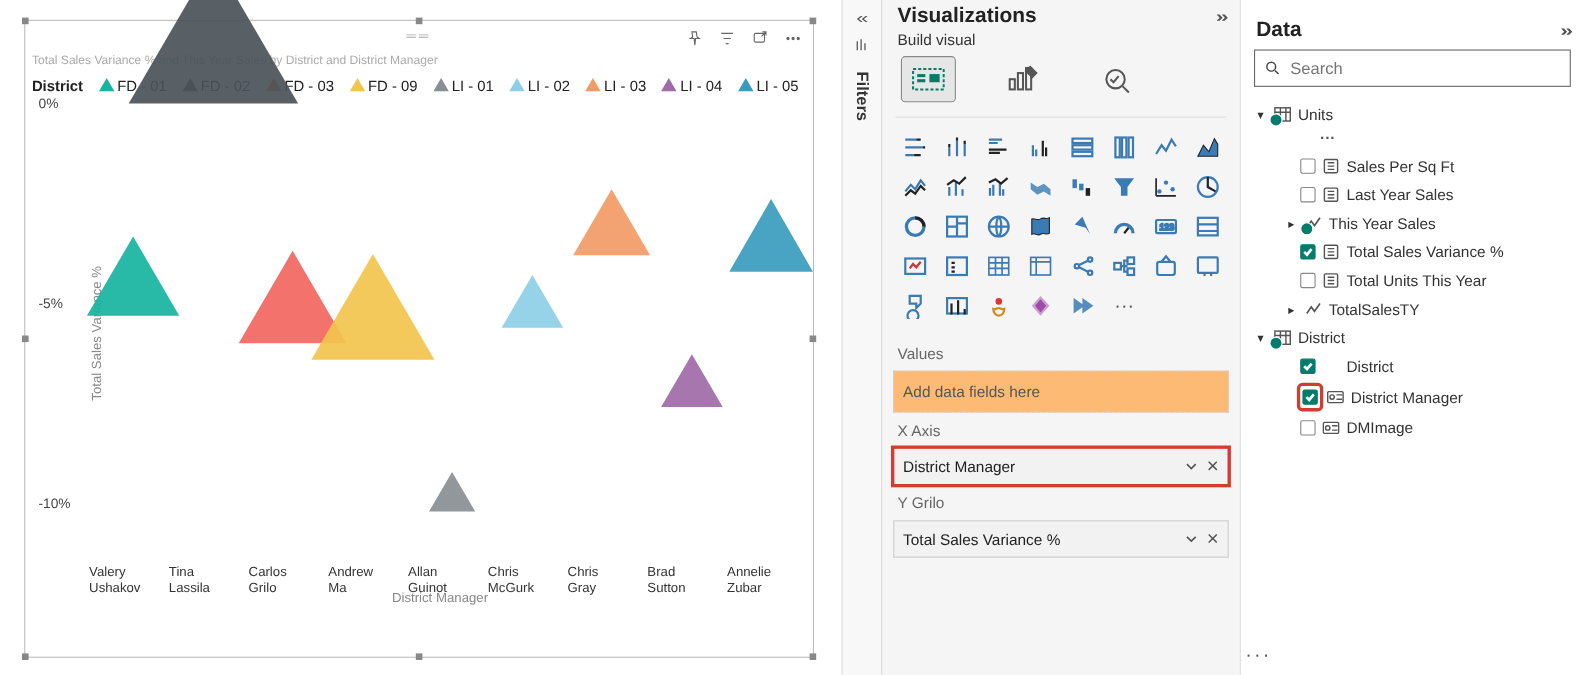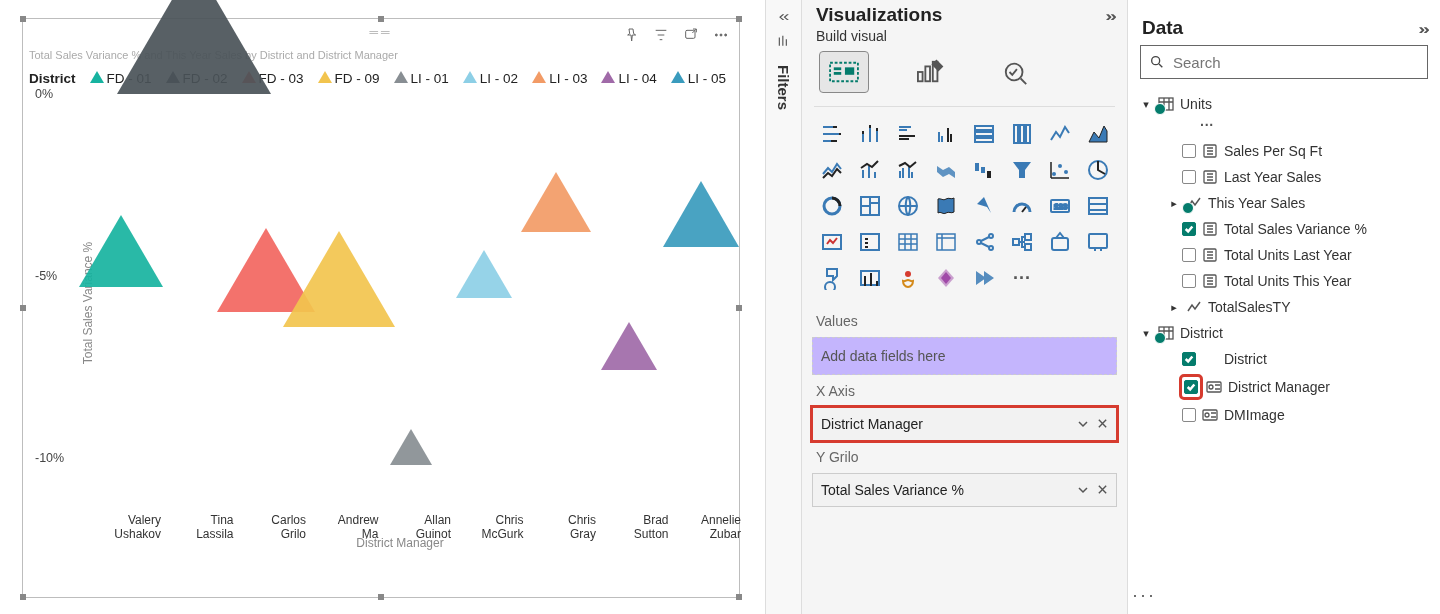--- a/index.html
+++ b/index.html
@@ -19,48 +19,48 @@
   .chart-title { padding: 30px 0 10px 6px; color:#aaa; font-size:11px; }
   .legend { padding: 0 0 8px 6px; display:flex; gap:14px; align-items:center; font-size:13.5px; }
   .legend .lbl { font-weight:600; color:#222; }
   .legend .item { display:flex; align-items:flex-start; gap:3px; white-space:nowrap; color:#222;}
   .legend .tri { width:0;height:0; border-left:7px solid transparent; border-right:7px solid transparent; border-bottom:12px solid var(--c); }
 
   .plot { position:relative; margin: 0 10px 0 48px; height: 418px; }
   .y-axis-title { position:absolute; left:-44px; top:50%; transform: translateY(-50%) rotate(-90deg); color:#888; font-size:12px; white-space:nowrap;}
   .y-tick { position:absolute; left:-36px; font-size:12.5px; color:#444; transform:translateY(-50%); }
   .x-axis-title { position:absolute; bottom:-38px; left:50%; transform:translateX(-50%); color:#888; font-size:12px;}
-  .x-label { position:absolute; bottom:-30px; width:80px; text-align:right; font-size:12px; color:#333; transform:translateX(-50%); line-height:1.15;}
+  .x-label { position:absolute; bottom:-30px; width:80px; text-align:left; font-size:12px; color:#333; transform:translateX(-50%); line-height:1.15;}
   .marker { position:absolute; width:0; height:0; transform:translate(-50%,-100%); }
 
   
   .filters-pane { width: 36px; border-left:1px solid #ddd; background:#f8f8f8; display:flex; flex-direction:column; align-items:center; padding-top:8px;}
   .filters-pane .arrow { font-size:14px; color:#555; margin-bottom:10px; transform:scaleX(1.4);}
   .filters-pane .bars { margin-bottom:14px;}
   .filters-pane .bars svg{width:14px;height:14px;stroke:#555;stroke-width:2;fill:none;}
   .filters-pane .rot { writing-mode: vertical-rl; transform:none; font-weight:600; color:#333; font-size:15px;}
 
   
   .viz-pane { width: 326px; border-left:1px solid #ddd; background:#f5f5f5; display:flex; flex-direction:column;}
   .pane-header { display:flex; justify-content:space-between; align-items:center; padding:4px 12px 0 14px; font-size:19px; font-weight:600; color:#222;}
   .pane-header .chv{font-size:15px; color:#555; transform:scaleX(1.4);}
   .build-label { padding:2px 14px 4px; font-size:14px; color:#333;}
   .mode-row { display:flex; gap:38px; padding:4px 18px 14px;}
   .mode-btn { width:48px; height:40px; display:flex; align-items:center; justify-content:center; border-radius:3px;}
   .mode-btn.sel { outline:1px solid #888; background:#e6e6e6;}
   .mode-btn svg{width:30px;height:26px;}
   .mode-divider{height:1px;background:#ddd;margin:0 12px;}
   .viz-grid { display:grid; grid-template-columns:repeat(8,1fr); gap:10px 10px; padding:14px 16px 6px;}
-  .viz-grid .vi { width:28px; height:26px; display:flex; align-items:center; justify-content:center;font-weight:bold;}
+  .viz-grid .vi { width:28px; height:26px; display:flex; align-items:center; justify-content:center;}
   .viz-grid .vi svg{width:26px;height:24px;}
   .viz-grid .dots{font-size:18px;color:#555;line-height:0.6;}
 
   .well-group{padding:8px 10px 0;}
   .well-title{color:#666;font-size:14px;padding:8px 4px 8px;}
-  .well{border:1px dashed #ccc;background:#c4b5fd;padding:10px 8px;font-size:14px;color:#555;}
+  .well{border:1px dashed #ccc;background:#fdba74;padding:10px 8px;font-size:14px;color:#555;}
   .well.filled{border:1px solid #ccc;background:#f2f2f2;display:flex;align-items:center;justify-content:space-between;padding:8px 8px;color:#222;}
   .well.filled.highlight{outline:3px solid #d63b2f; outline-offset:-1px;}
   .well.filled .acts{display:flex;gap:8px;}
   .well.filled .chv-sm{width:12px;height:12px;}
   .well.filled .x-sm{width:11px;height:11px;}
 
   
   .data-pane { flex:1; border-left:1px solid #ddd; background:#fff; padding:0 12px; position:relative;}
   .search-wrap{display:flex;align-items:center;border:1px solid #666;height:34px;margin:6px 0 12px;padding:0 8px;gap:8px;}
   .search-wrap input{border:none;outline:none;font-size:15px;flex:1;background:transparent;}
@@ -562,30 +562,20 @@
         <span>Total Sales Variance %</span>
       </div>
     <div class="trow ind2">
         <span class="chk"></span>
         <span class="ic">
           <svg viewBox="0 0 16 16" fill="none" stroke="#555" stroke-width="1.3">
             <rect x="2" y="2" width="12" height="12" rx="1"></rect>
             <path d="M5 5h6M5 8h6M5 11h6"></path>
           </svg>
         </span>
-        <span>Total Units Last Year</span>
-      </div>
-    <div class="trow ind2">
-        <span class="chk"></span>
-        <span class="ic">
-          <svg viewBox="0 0 16 16" fill="none" stroke="#555" stroke-width="1.3">
-            <rect x="2" y="2" width="12" height="12" rx="1"></rect>
-            <path d="M5 5h6M5 8h6M5 11h6"></path>
-          </svg>
-        </span>
         <span>Total Units This Year</span>
       </div>
     <div class="trow ind2b">
         <span class="cv">▸</span>
         <span class="ic">
           <svg viewBox="0 0 16 16" fill="none" stroke="#555" stroke-width="1.5">
             <path d="M2 12l4-6 3 4 5-7"></path>
           </svg>
         </span>
         <span>TotalSalesTY</span>

